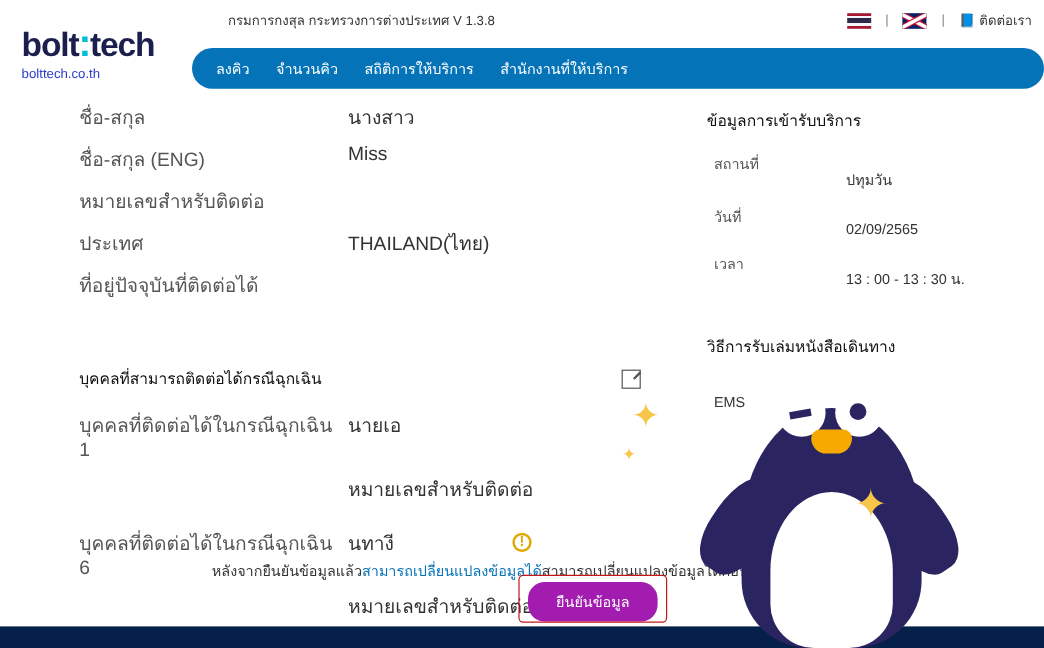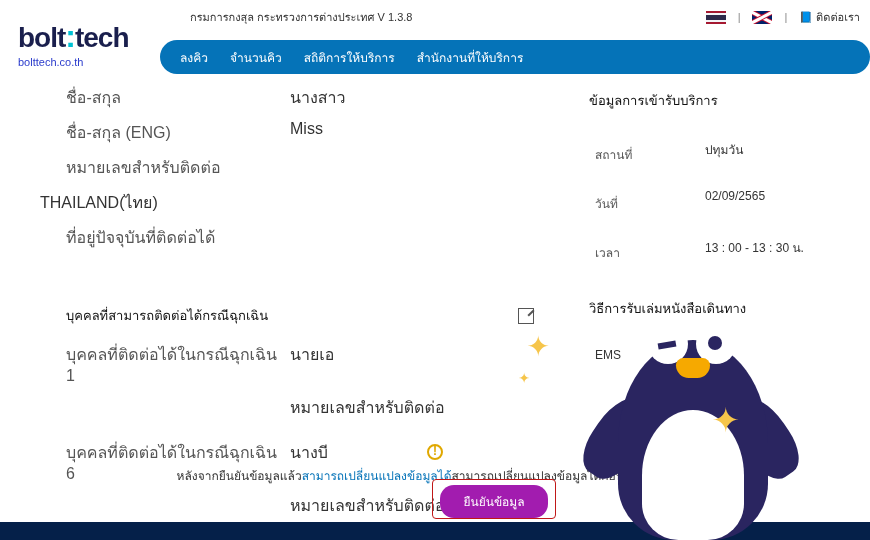--- a/index.html
+++ b/index.html
@@ -23,21 +23,21 @@
   .col-right { float: right; width: 275px; }
   .row { display: flex; padding: 5px 0; font-size: 16px; color: #333; }
   .lbl { width: 250px; padding-left: 26px; color: #555; }
   .val { color: #333; }
   .section-header { display: flex; justify-content: space-between; align-items: center; padding: 10px 26px; font-size: 13px; color: #111; border-bottom: 1px solid transparent; }
   .edit-icon { width: 16px; height: 16px; border: 1px solid #555; position: relative; cursor: pointer; }
   .edit-icon::after { content: ""; position: absolute; width: 8px; height: 2px; background: #555; top: 3px; right: -2px; transform: rotate(-45deg); }
   .contact-block { margin-top: 40px; }
   .side-title { background: #fff; padding: 10px 14px; font-size: 13px; color: #111; margin-top: 0; }
   .side-row { display: flex; padding: 6px 20px; font-size: 12px; }
-  .side-lbl { width: 110px; color: #555; margin-top: 18px; }
+  .side-lbl { width: 110px; color: #555; }
   .side-val { color: #333; margin-top: 13px; }
   .notice { position: absolute; bottom: 55px; left: 50px; right: 50px; text-align: center; font-size: 12px; color: #333; }
   .notice .warn-icon { display: block; margin: 0 auto 6px; width: 16px; height: 16px; border: 2px solid #e0a800; border-radius: 50%; position: relative; }
   .notice .warn-icon::after { content: "!"; position: absolute; left: 4px; top: -2px; color: #e0a800; font-weight: bold; font-size: 12px; }
   .notice a { color: #0573b8; text-decoration: none; }
   .confirm-wrap { position: absolute; bottom: 22px; left: 440px; width: 120px; }
   .confirm-btn { background: #a21caf; color: #fff; border: none; border-radius: 14px; padding: 7px 22px; font-size: 12px; cursor: pointer; width: 108px; }
   .confirm-outline { position: absolute; top: -6px; left: -8px; width: 124px; height: 40px; border: 1px solid #c01818; border-radius: 4px; pointer-events: none; }
   .footer-bar { position: absolute; bottom: 0; left: 0; right: 0; height: 18px; background: #052049; }
   .penguin { position: absolute; bottom: 0; right: 70px; width: 210px; height: 260px; pointer-events: none; }
@@ -90,20 +90,21 @@
       </div>
     <div class="row">
         <div class="lbl">ชื่อ-สกุล (ENG)</div>
         <div class="val">Miss</div>
       </div>
     <div class="row">
         <div class="lbl">หมายเลขสำหรับติดต่อ</div>
         <div class="val"></div>
       </div>
     <div class="row">
+        <div class="lbl">ประเทศ</div>
         <div class="val">THAILAND(ไทย)</div>
       </div>
     <div class="row">
         <div class="lbl">ที่อยู่ปัจจุบันที่ติดต่อได้</div>
         <div class="val"></div>
       </div>
 
     <div class="contact-block">
       <div class="section-header">
         <span>บุคคลที่สามารถติดต่อได้กรณีฉุกเฉิน</span>
@@ -113,21 +114,21 @@
           <div class="lbl">บุคคลที่ติดต่อได้ในกรณีฉุกเฉิน 1</div>
           <div class="val">นายเอ</div>
         </div>
       <div class="row">
           <div class="lbl"></div>
           <div class="val">หมายเลขสำหรับติดต่อ</div>
         </div>
       <div style="height:10px"></div>
       <div class="row">
           <div class="lbl">บุคคลที่ติดต่อได้ในกรณีฉุกเฉิน 6</div>
-          <div class="val">นางบี</div>
+          <div class="val">นทางี</div>
         </div>
       <div class="row">
           <div class="lbl"></div>
           <div class="val"><span>หมายเลขสำหรับติดต่อ</span>&nbsp;&nbsp;<span>-</span></div>
         </div>
     </div>
   </div>
 
   <div class="col-right">
     <div class="side-title">ข้อมูลการเข้ารับบริการ</div>

